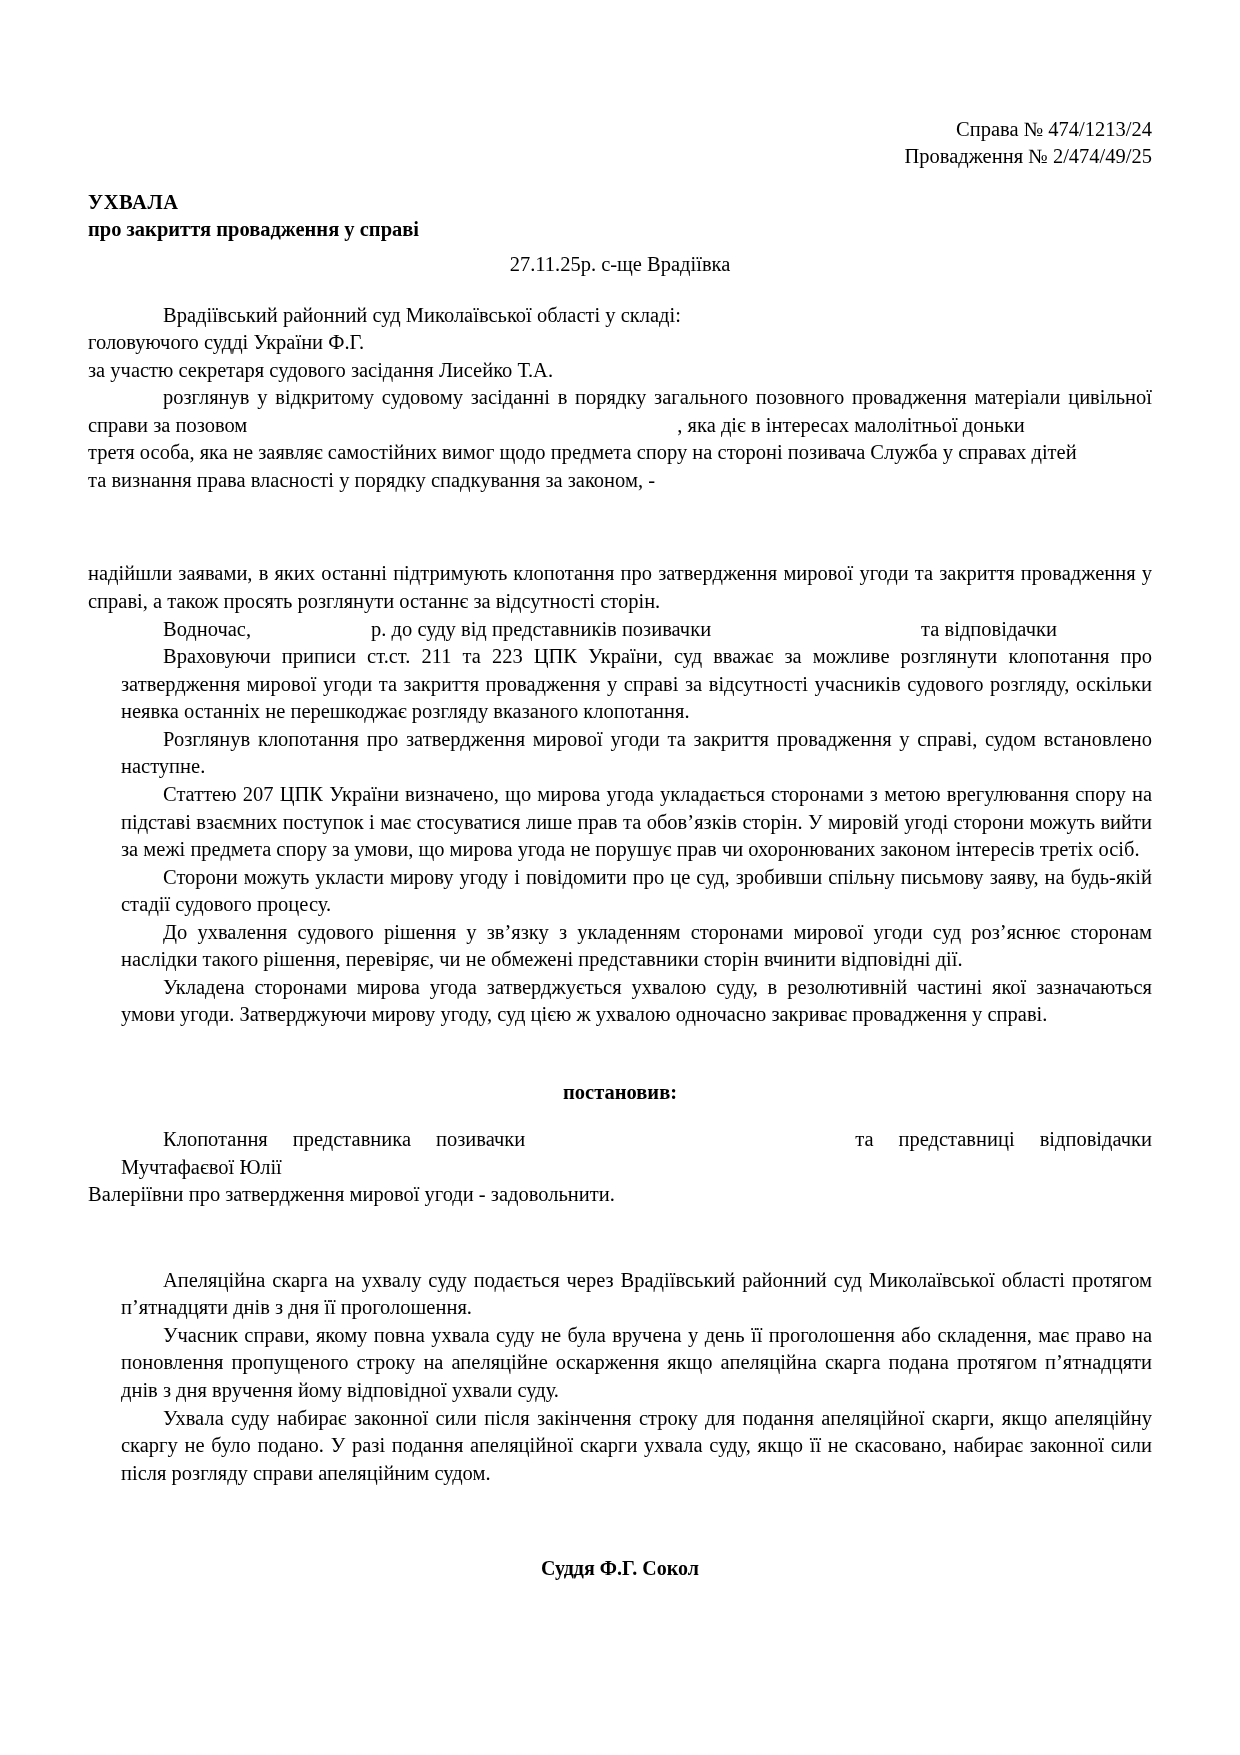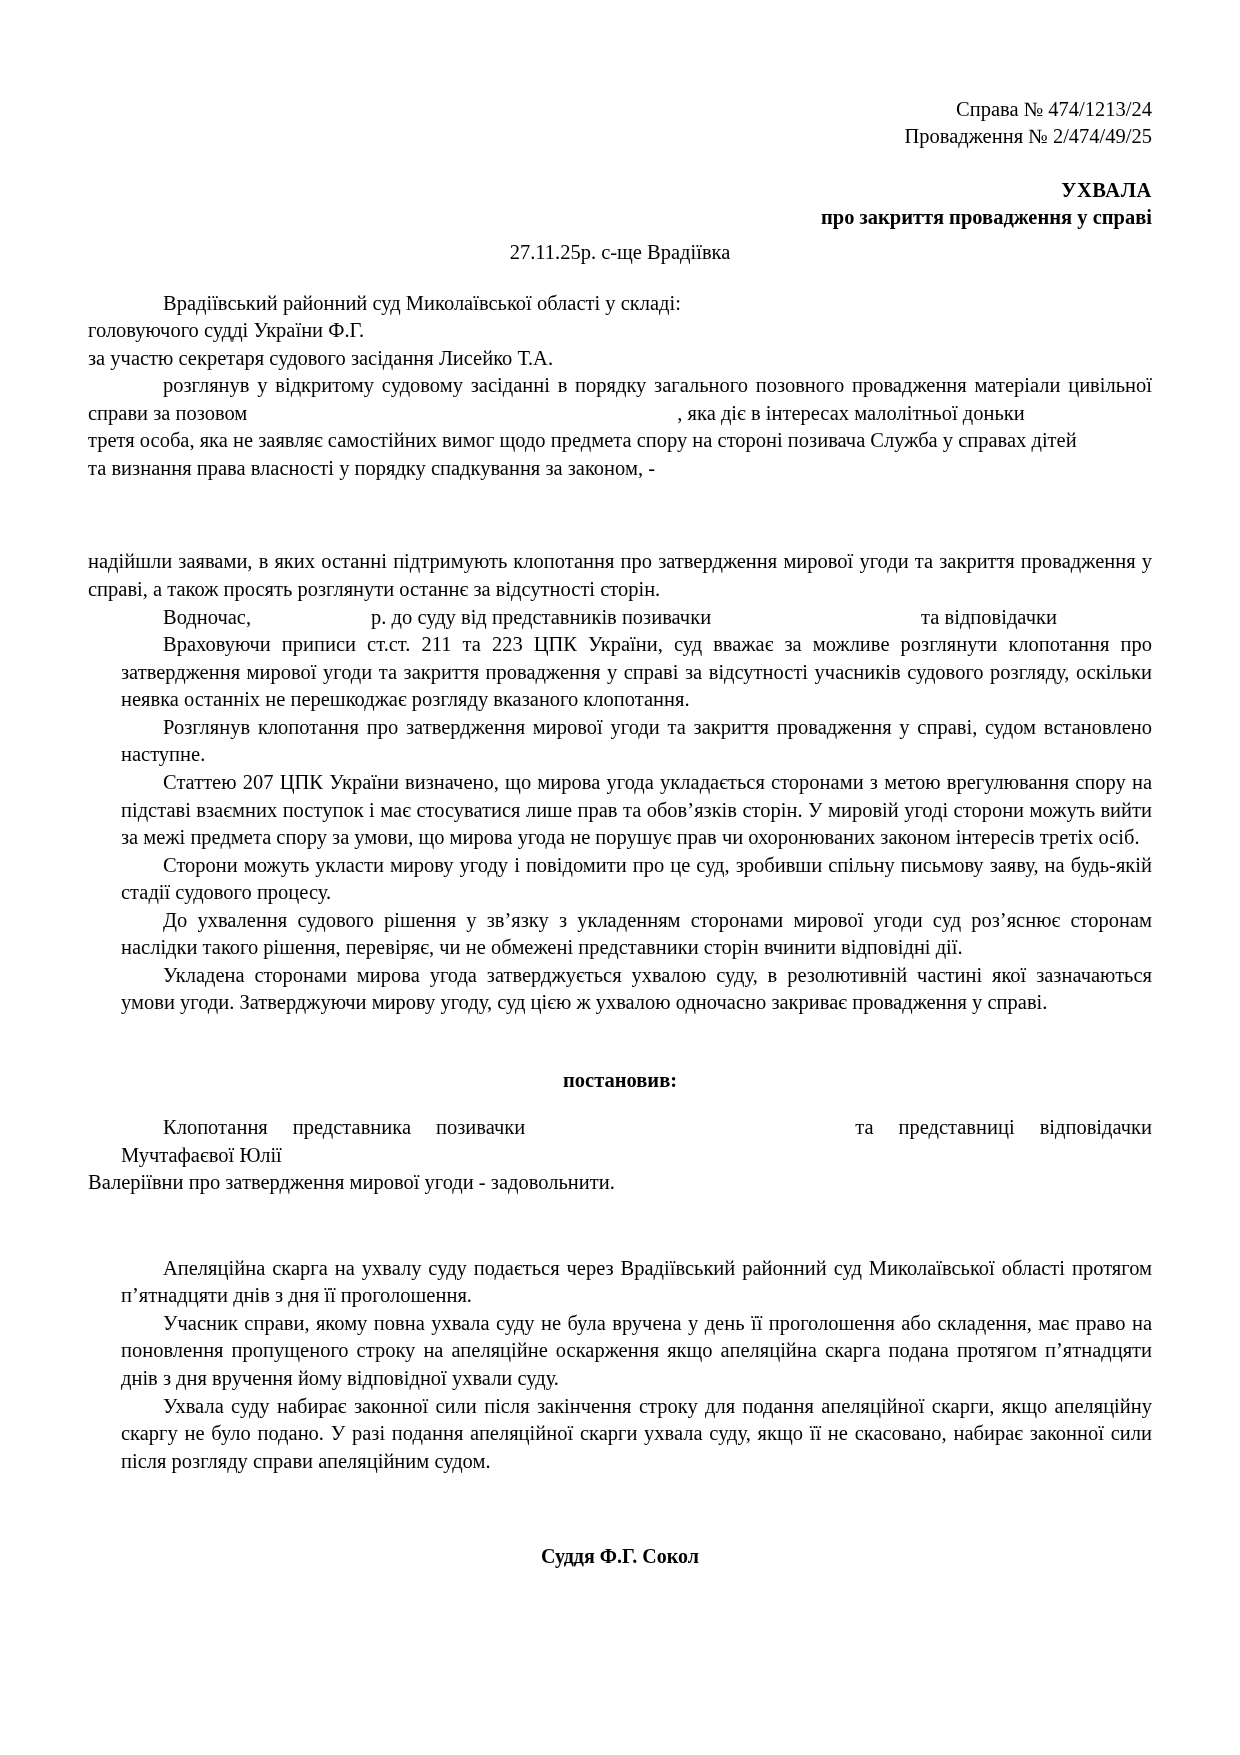--- a/index.html
+++ b/index.html
@@ -16,33 +16,33 @@
     height: 1755px;
     position: relative;
     background: #ffffff;
     box-sizing: border-box;
     padding: 0;
     overflow: hidden;
   }
   .content {
     position: absolute;
     left: 88px;
-    top: 96px;
+    top: 116px;
     width: 1064px;
   }
   .hdr {
     text-align: right;
     font-size: 20.5px;
     line-height: 1.33;
   }
   .hdr div { white-space: pre; }
 
   .title-block {
-    text-align: right;
-    margin-top: 28px;
+    text-align: left;
+    margin-top: 20px;
   }
   .title-main {
     font-weight: bold;
     font-size: 20.5px;
     letter-spacing: 0.6px;
   }
   .title-sub {
     font-weight: bold;
     font-size: 20.5px;
     margin-top: 4px;

